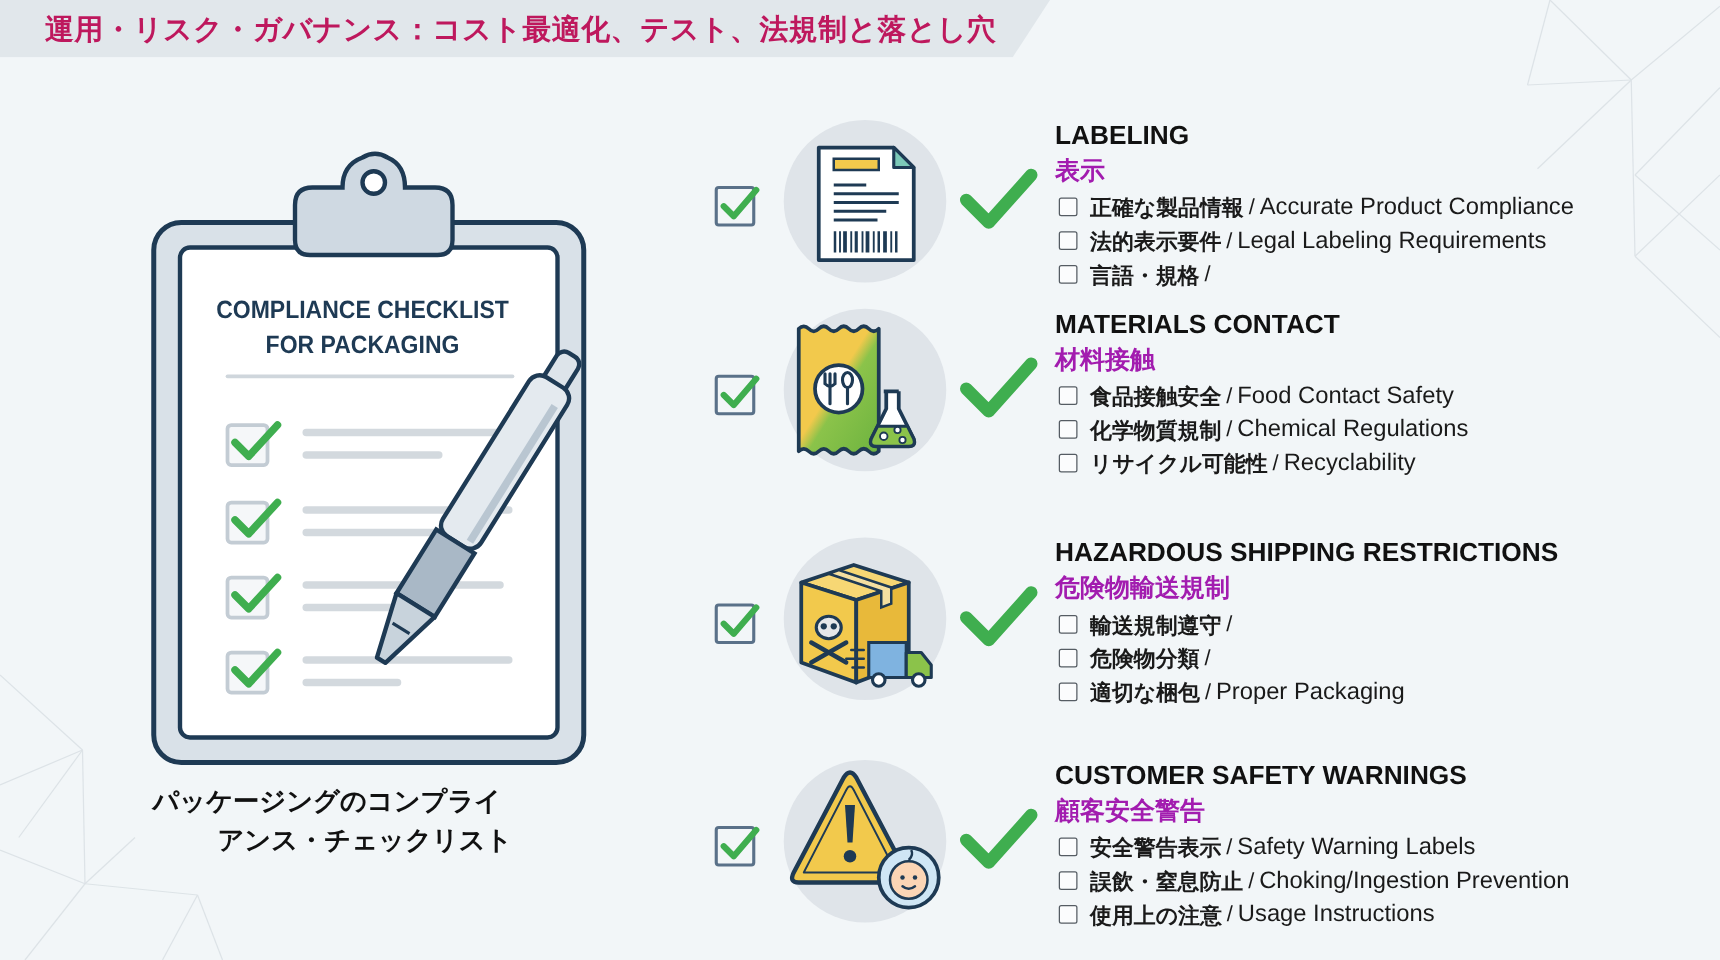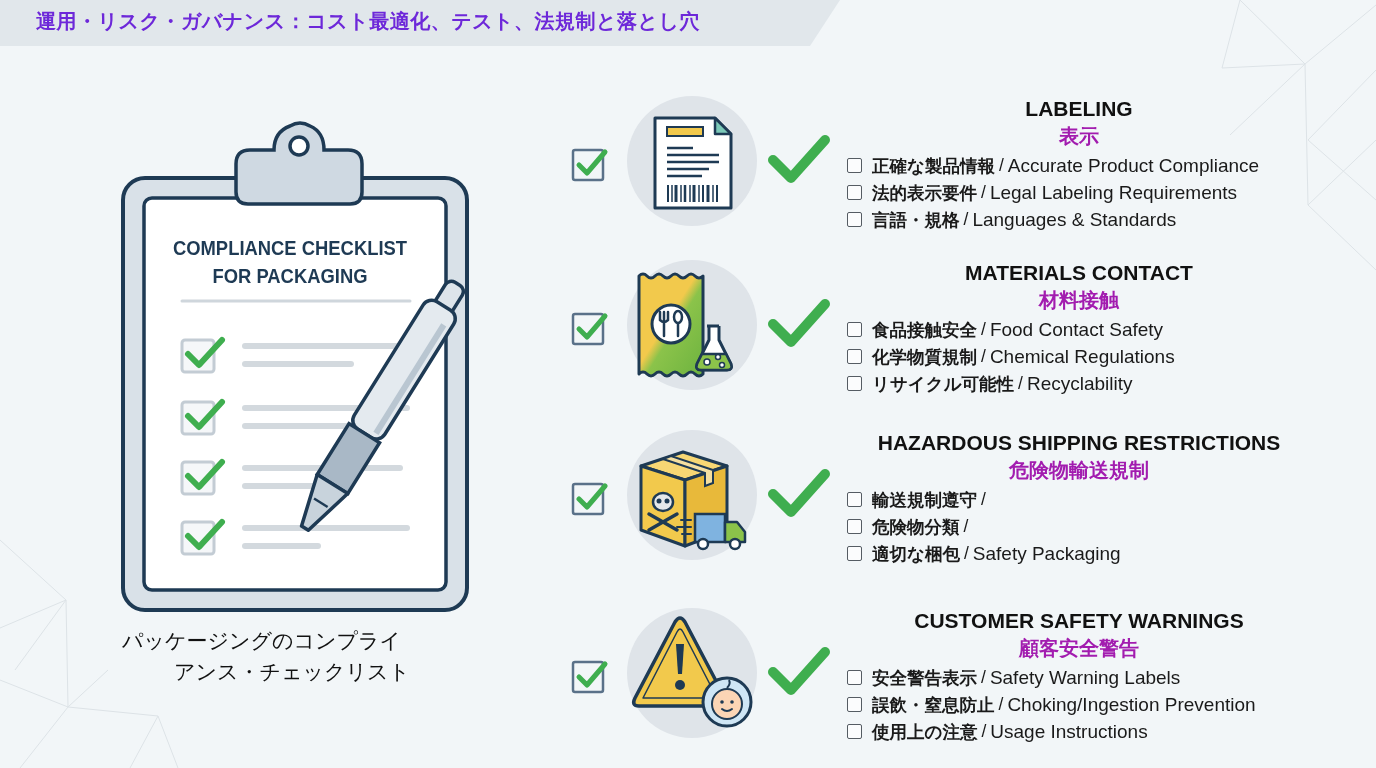--- a/index.html
+++ b/index.html
@@ -11,43 +11,43 @@
     position: relative;
   }
   .bg-lines { position: absolute; left: 0; top: 0; width: 1376px; height: 768px; pointer-events: none; }
   .title-banner {
     position: absolute; left: 0; top: 0; width: 840px; height: 46px;
     background: #e1e7eb;
     clip-path: polygon(0 0, 840px 0, 810px 46px, 0 46px);
   }
   .title-text {
     position: absolute; left: 36px; top: 8px;
-    font-size: 20px; font-weight: bold; letter-spacing: 0.5px; color: #6d28d9;
+    font-size: 23px; font-weight: bold; letter-spacing: 0.5px; color: #be185d;
     white-space: nowrap;
   }
   .clipboard { position: absolute; left: 110px; top: 118px; width: 420px; height: 500px; }
   .clip-heading {
     position: absolute; left: 140px; top: 234px; width: 300px; text-align: center;
     font-family: "Liberation Sans", sans-serif; font-weight: bold; font-size: 20px;
     line-height: 28px; color: #1e3a54; transform: scaleX(0.92);
   }
   .caption {
     position: absolute; left: 122px; top: 626px; width: 340px;
-    font-size: 21px; font-weight: normal; line-height: 31px; color: #111;
+    font-size: 21px; font-weight: bold; line-height: 31px; color: #111;
   }
   .caption .l2 { display: block; padding-left: 52px; }
   .row { position: absolute; left: 560px; width: 780px; height: 150px; }
   .row .small-check { position: absolute; left: 10px; top: 45px; width: 42px; height: 42px; }
   .row .icon-circle {
     position: absolute; left: 67px; top: 0px; width: 130px; height: 130px;
     border-radius: 50%; background: #dfe4e9;
   }
   .row .icon-art { position: absolute; left: 67px; top: 0; width: 130px; height: 130px; }
   .row .big-check { position: absolute; left: 205px; top: 30px; width: 66px; height: 66px; }
-  .section { position: absolute; left: 284px; top: 0; width: 470px; text-align: center; }
+  .section { position: absolute; left: 284px; top: 0; width: 470px; }
   .sec-title-en { font-family: "Liberation Sans", sans-serif; font-weight: bold; font-size: 21px; line-height: 26px; color: #111; }
   .sec-title-ja { font-weight: bold; font-size: 20px; line-height: 28px; color: #a21caf; margin-bottom: 2px; }
   .item { display: flex; align-items: center; height: 27px; font-size: 17.5px; color: #1a1a1a; white-space: nowrap; }
   .item .cb { width: 15px; height: 15px; border: 1.5px solid #555c63; border-radius: 2px; margin-right: 10px; margin-left: 3px; flex-shrink: 0; background: #fbfcfd; }
   .item .ja { font-weight: bold; }
   .item .sep { margin: 0 4px; font-family: "Liberation Sans", sans-serif; }
   .item .en { font-family: "Liberation Sans", sans-serif; font-size: 19px; transform-origin: left; }
 </style>
 </head>
 <body>
@@ -183,26 +183,25 @@
     <div class="item">
       <span class="cb"></span>
       <span class="ja">法的表示要件</span>
       <span class="sep">/</span>
       <span class="en">Legal Labeling Requirements</span>
     </div>
     <div class="item">
       <span class="cb"></span>
       <span class="ja">言語・規格</span>
       <span class="sep">/</span>
-      <span class="en">Languages &amp; Standards</span>
     </div>
   </div>
 </div>
 
-<div class="row" style="top:260px;">
+<div class="row" style="top:247px;">
   <svg class="small-check" viewBox="0 0 42 42">
     <rect x="3" y="9" width="30" height="30" rx="2" fill="none" stroke="#5a7189" stroke-width="2.5"></rect>
     <path d="M9 24 L17 32 L35 11" fill="none" stroke="#3fae4f" stroke-width="5" stroke-linecap="round" stroke-linejoin="round"></path>
   </svg>
   <div class="icon-circle"></div>
   <svg class="icon-art" viewBox="0 0 130 130">
     <defs>
       <linearGradient id="bagGrad" x1="0" y1="0" x2="1" y2="1">
         <stop offset="0" stop-color="#f2c94c"></stop>
         <stop offset="0.45" stop-color="#f2c94c"></stop>
@@ -292,21 +291,21 @@
     </div>
     <div class="item">
       <span class="cb"></span>
       <span class="ja">危険物分類</span>
       <span class="sep">/</span>
     </div>
     <div class="item">
       <span class="cb"></span>
       <span class="ja">適切な梱包</span>
       <span class="sep">/</span>
-      <span class="en">Safety Packaging</span>
+      <span class="en">Proper Packaging</span>
     </div>
   </div>
 </div>
 
 <div class="row" style="top:608px;">
   <svg class="small-check" viewBox="0 0 42 42">
     <rect x="3" y="9" width="30" height="30" rx="2" fill="none" stroke="#5a7189" stroke-width="2.5"></rect>
     <path d="M9 24 L17 32 L35 11" fill="none" stroke="#3fae4f" stroke-width="5" stroke-linecap="round" stroke-linejoin="round"></path>
   </svg>
   <div class="icon-circle"></div>

